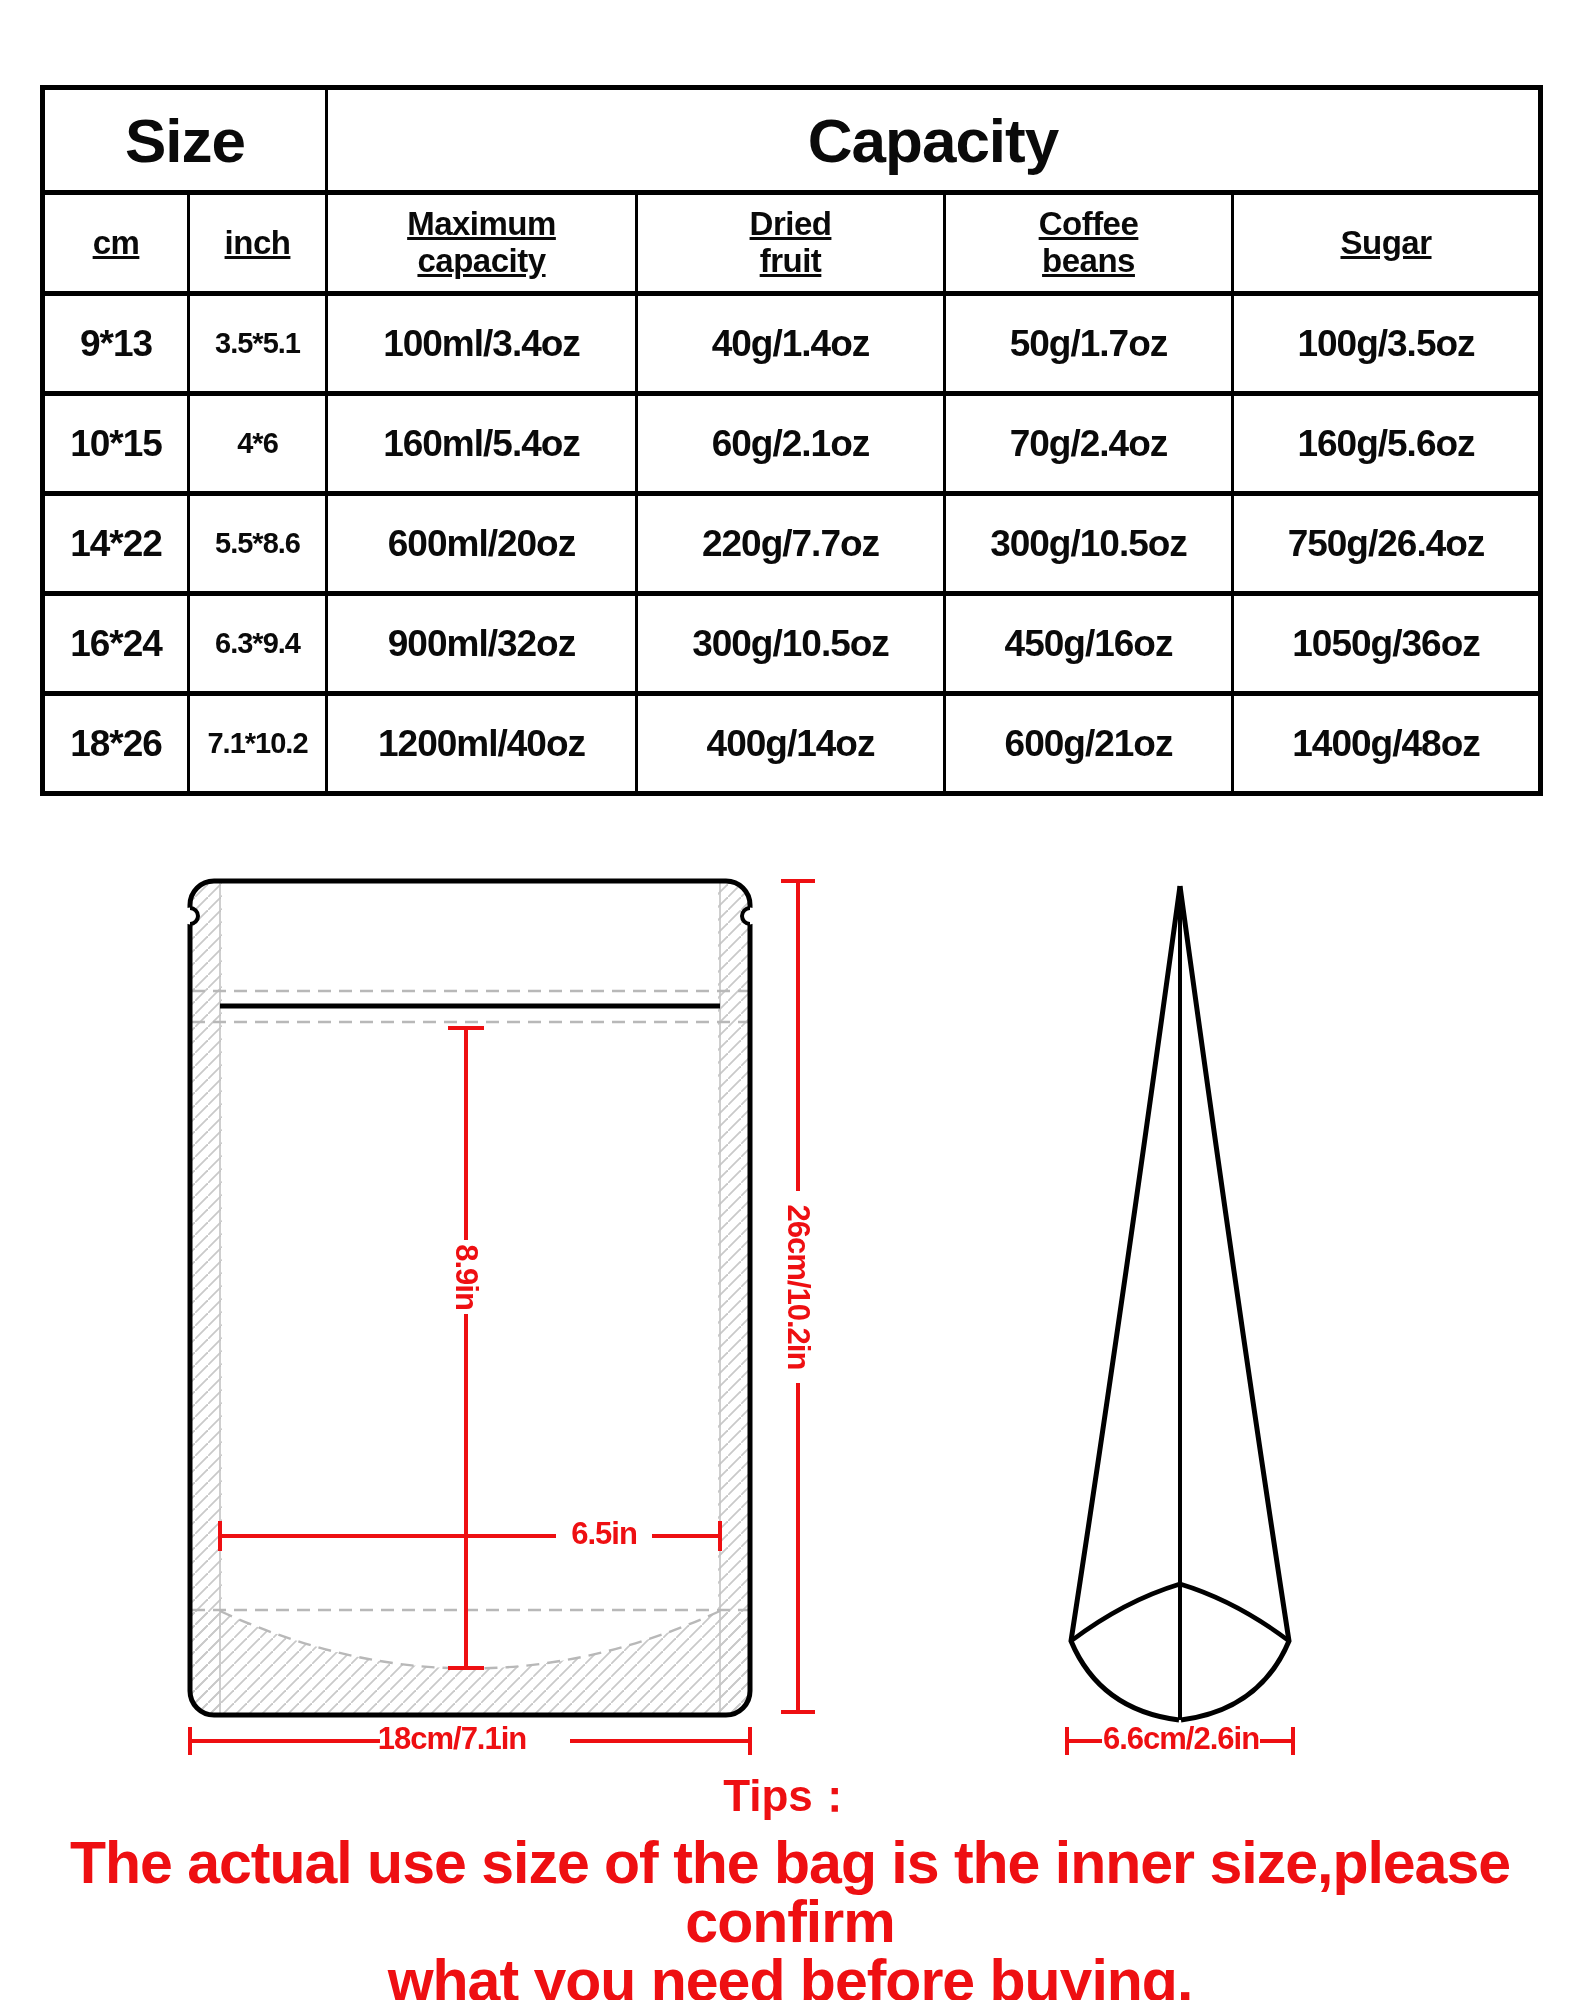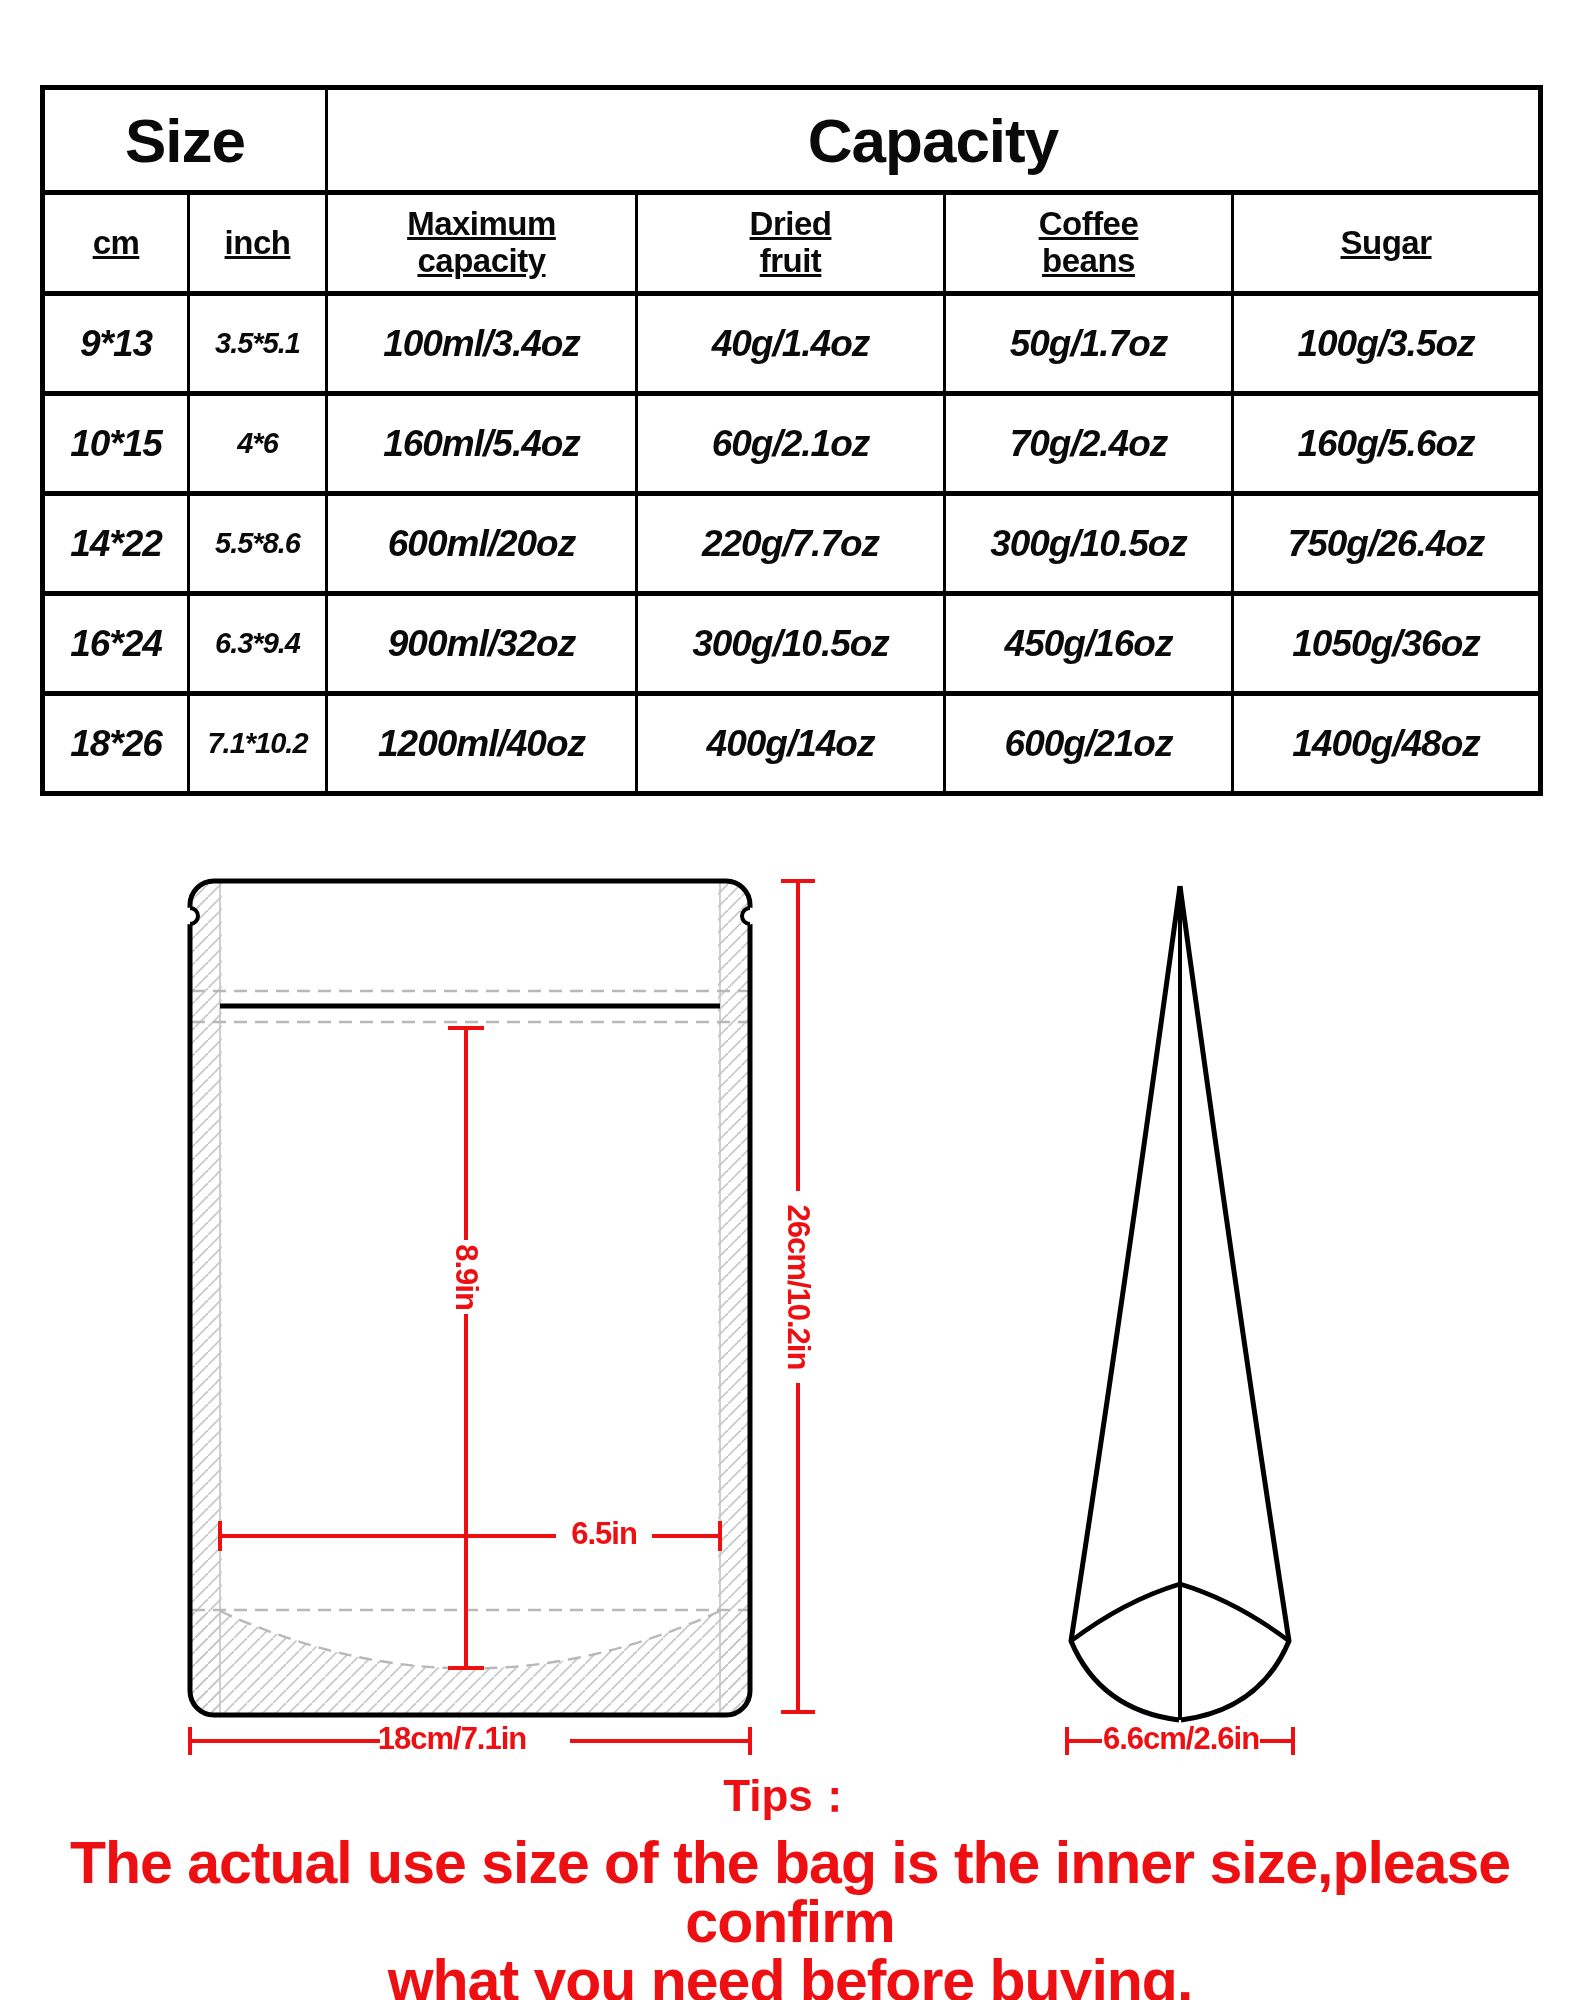--- a/index.html
+++ b/index.html
@@ -10,21 +10,21 @@
   table.size-table{position:absolute;left:40px;top:45px;width:1498px;
        border-collapse:collapse;table-layout:fixed;background:#fff;
        border:5px solid #000;margin-top:40px;}
   table.size-table td,table.size-table th{
        border-left:3px solid #000;border-right:3px solid #000;
        border-top:5px solid #000;border-bottom:5px solid #000;
        text-align:center;vertical-align:middle;font-weight:700;
        padding:0;color:#0a0a0a;}
   .h1{font-size:62px;letter-spacing:-1px;height:100px;}
   .sub{font-size:33px;line-height:1.12;white-space:pre-line;height:96px;letter-spacing:-0.5px;text-decoration:underline;}
-  .data-row td{height:95px;font-size:37px;letter-spacing:-1px;font-style:italic;}
+  .data-row td{height:95px;font-size:37px;letter-spacing:-1px;}
   td.c-inch{font-size:29px;letter-spacing:-1px;}
   
   svg.diagram{position:absolute;left:0;top:0;width:1580px;height:2000px;pointer-events:none;}
   .dim{position:absolute;color:#ee0f12;font-weight:700;font-size:31px;
        letter-spacing:-1px;white-space:nowrap;transform:translate(-50%,-50%);}
   .dim.rot{transform:translate(-50%,-50%) rotate(90deg);}
   
   .tips{position:absolute;left:0;top:1772px;width:1580px;text-align:center;
         color:#ee0f12;font-weight:700;}
   .tips-title{font-size:44px;line-height:48px;margin-bottom:14px;}

